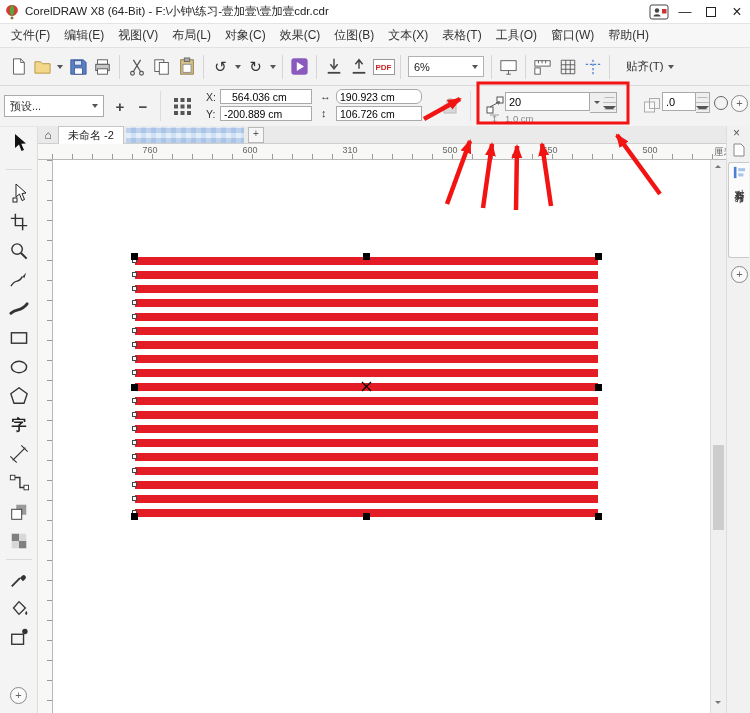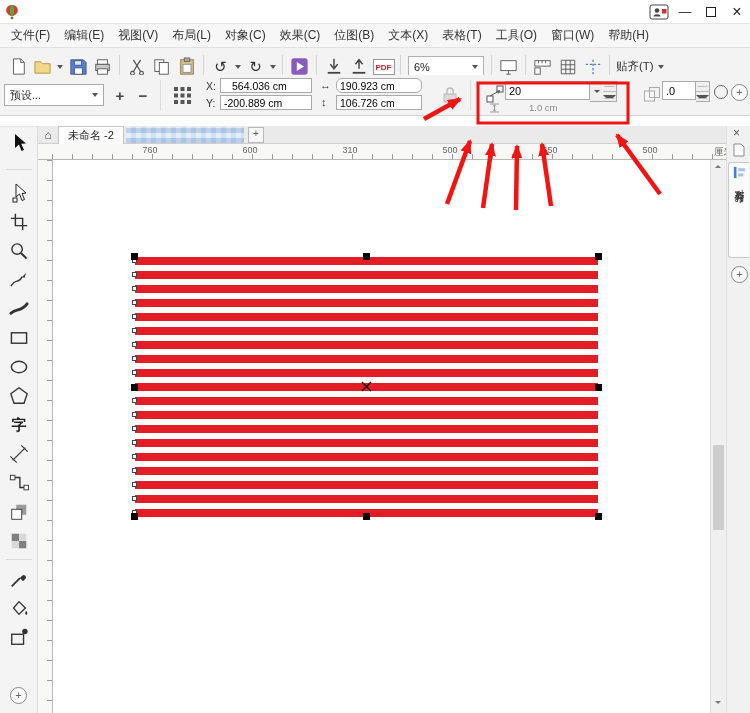--- a/index.html
+++ b/index.html
@@ -31,41 +31,41 @@
   .tb-sep { width:1px; height:24px; background:#d6d6d6; margin:0 4px; flex:none; }
   .tri-down { width:0; height:0; border-left:3.5px solid transparent; border-right:3.5px solid transparent; border-top:4px solid #555; }
   .tri-up-s { width:0; height:0; border-left:3px solid transparent; border-right:3px solid transparent; border-bottom:3.5px solid #555; }
   .tri-down-s { width:0; height:0; border-left:3px solid transparent; border-right:3px solid transparent; border-top:3.5px solid #555; }
   .glyph-icon { font-size:15px; color:#333; line-height:1; }
   .zoom-combo { width:76px; height:21px; background:#fff; border:1px solid #b2b2b2;
     display:flex; align-items:center; padding:0 5px; box-sizing:border-box; margin:0 3px; font-size:11px; flex:none; }
   .zoom-combo .tri-down { margin-left:auto; }
   .pdf-badge { font-size:8px; font-weight:bold; color:#c22; border:1px solid #999;
     background:#fff; padding:4px 2px 2px 2px; line-height:1; }
-  .snap-drop { display:flex; align-items:center; font-size:11.5px; color:#333; margin-left:2px; white-space:nowrap; }
+  .snap-drop { display:flex; align-items:center; font-size:11.5px; color:#333; margin-left:12px; white-space:nowrap; }
   .snap-drop .tri-down { margin-left:4px; }
 
   
-  .prop-bar { left:0; top:75px; width:750px; height:40px; background:#f3f3f3; border-bottom:1px solid #d3d3d3; }
+  .prop-bar { left:0; top:86px; width:750px; height:40px; background:#f3f3f3; border-bottom:1px solid #d3d3d3; }
   .pb-sep { position:absolute; width:1px; height:30px; top:5px; background:#dcdcdc; }
   .pb-label { position:absolute; font-size:10.5px; color:#333; }
   .pb-input { position:absolute; background:#fff; border:1px solid #aaa; font-size:10.5px;
     font-family:"Liberation Sans",sans-serif; padding:0 3px; box-sizing:border-box; height:15px; }
   .preset-combo { position:absolute; left:4px; top:9px; width:100px; height:22px; background:#fff;
     border:1px solid #aaa; display:flex; align-items:center; padding:0 5px; box-sizing:border-box; font-size:11px; color:#333; }
   .preset-combo .tri-down { margin-left:auto; }
   .pm-btn { position:absolute; top:10px; width:20px; height:20px; display:flex; align-items:center;
     justify-content:center; font-size:15px; font-weight:bold; color:#444; }
   .spin-col { position:absolute; width:13px; height:19px; border:1px solid #aaa; border-left:none;
     background:#efefef; display:flex; flex-direction:column; }
   .spin-col div { flex:1; display:flex; align-items:center; justify-content:center; }
   .spin-col div:first-child { border-bottom:1px solid #bbb; }
   .combo-dd-btn { position:absolute; width:13px; height:19px; border:1px solid #aaa; border-left:none;
     background:#efefef; display:flex; align-items:center; justify-content:center; }
-  .spacing-text { position:absolute; font-size:9.5px; color:#888;margin-left:24px; }
+  .spacing-text { position:absolute; font-size:9.5px; color:#888; }
   .circle-btn { position:absolute; width:12px; height:12px; border:1.4px solid #666; border-radius:50%; }
   .plus-circle { position:absolute; width:15px; height:15px; border:1.2px solid #888; border-radius:50%;
     color:#666; font-size:11px; display:flex; align-items:center; justify-content:center; line-height:1; background:#fafafa; }
 
   
   .tabbar { left:38px; top:126px; width:712px; height:18px; background:#eaeaea;
     border-bottom:1px solid #cfcfcf; display:flex; align-items:center; box-sizing:border-box; }
   .home-btn { width:20px; text-align:center; font-size:12px; color:#444; flex:none; }
   .doc-tab { height:17px; background:#fff; border:1px solid #c6c6c6; border-bottom:none;
     display:flex; align-items:center; padding:0 9px; font-size:11px; color:#222; flex:none; }
@@ -120,20 +120,21 @@
 </style>
 </head>
 <body>
 
 <div class="abs titlebar">
   <svg width="16" height="16" viewBox="0 0 16 16">
     <path d="M8 1 C11.8 1 13.8 3.6 13.8 6.3 C13.8 9.4 10.8 11.6 8 12.6 C5.2 11.6 2.2 9.4 2.2 6.3 C2.2 3.6 4.2 1 8 1 Z" fill="#d23c32"></path>
     <path d="M8 1 C9.3 1 10.2 3.6 10.2 6.3 C10.2 9.4 9 11.8 8 12.6 C7 11.8 5.8 9.4 5.8 6.3 C5.8 3.6 6.7 1 8 1 Z" fill="#58a63c"></path>
     <rect x="6.7" y="13" width="2.6" height="2.2" fill="#8a6d3b"></rect>
   </svg>
+  <span class="title-text">CorelDRAW X8 (64-Bit) - F:\小钟\练习-壹加壹\壹加壹cdr.cdr</span>
   <div class="win-controls">
     <div class="win-btn">
       <svg width="20" height="16" viewBox="0 0 20 16">
         <rect x="1" y="1" width="18" height="14" rx="2" fill="none" stroke="#444"></rect>
         <circle cx="8" cy="6.5" r="2.2" fill="#444"></circle>
         <path d="M4.5 12.5 c0-3 7-3 7 0 z" fill="#444"></path>
         <rect x="13" y="5" width="4.5" height="4.5" fill="#c33"></rect>
       </svg>
     </div>
     <div class="win-btn">—</div>

